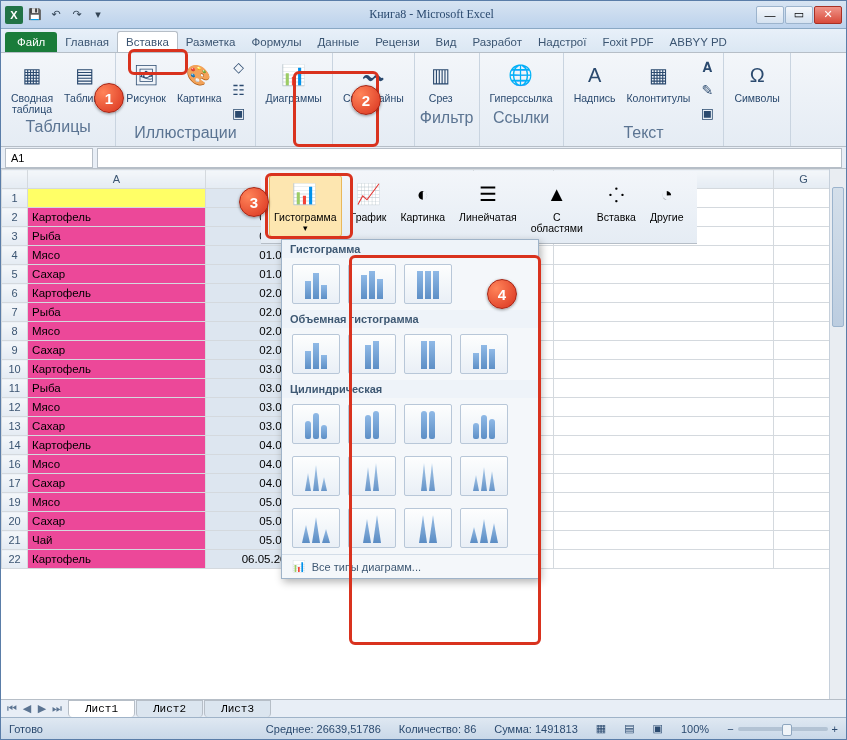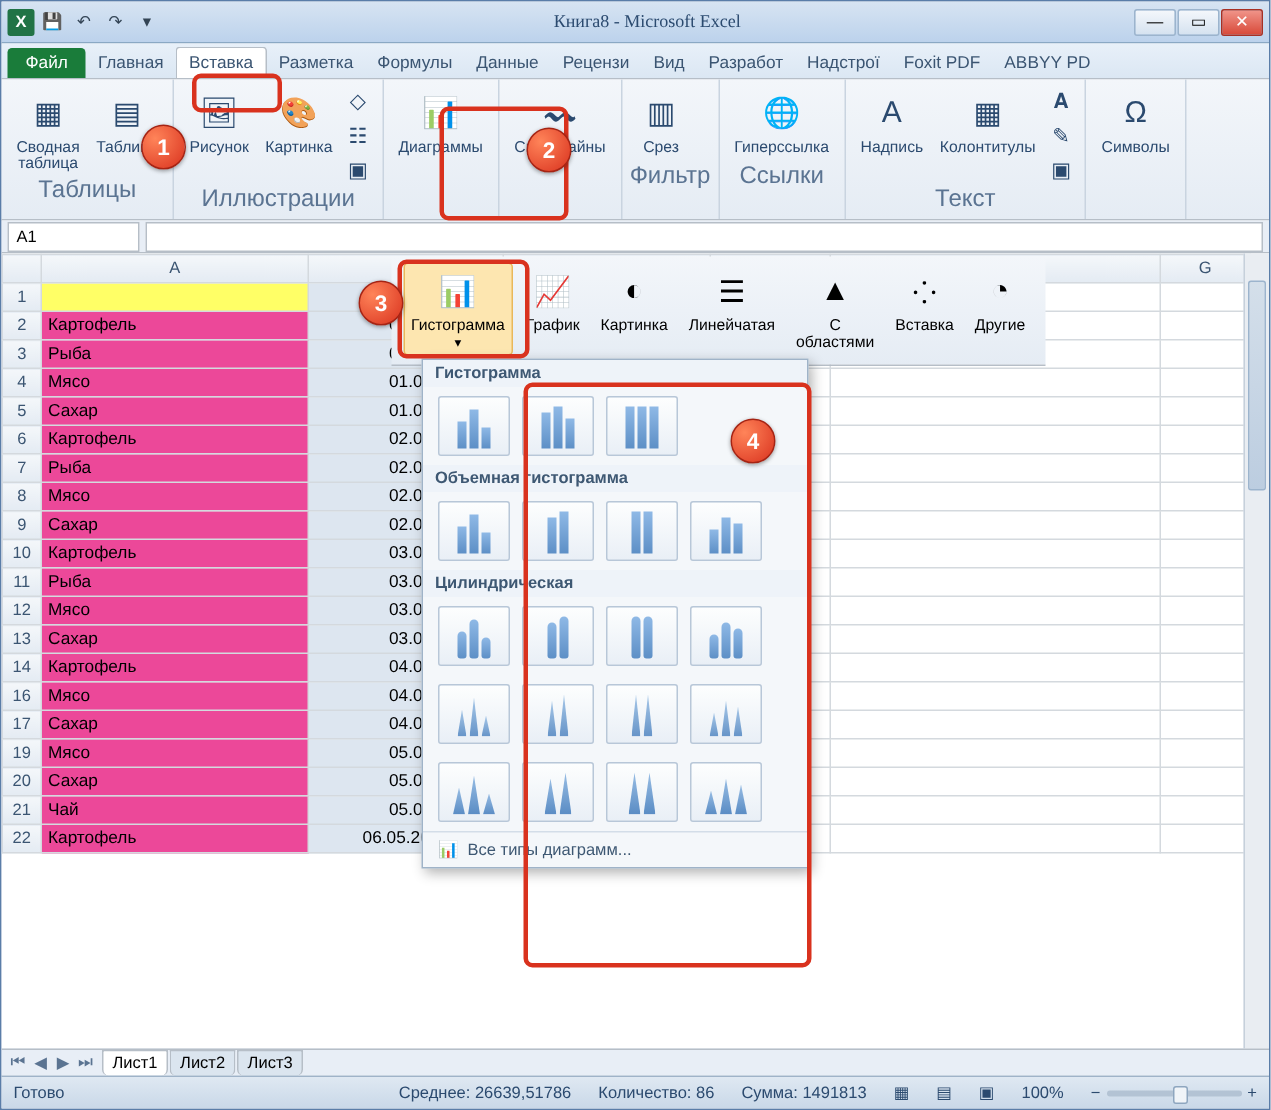--- a/index.html
+++ b/index.html
@@ -51,21 +51,21 @@
 .sheet tbody tr:first-child .colB, .sheet tbody tr:first-child .colC { background: #dde6f0; }
 .sheet .blank { width: 80px; }
 .statusbar { position: absolute; bottom: 0; left: 0; right: 0; height: 22px; background: linear-gradient(#dfe8f2,#c9d8e8); border-top: 1px solid #9fb3c8; display: flex; align-items: center; font-size: 11px; color: #2b4a6f; padding: 0 8px; gap: 18px; }
 .statusbar .spacer { flex: 1; }
 .zoom { display: flex; align-items: center; gap: 4px; }
 .zoom .track { width: 90px; height: 4px; background: #b3c3d4; border-radius: 2px; position: relative; }
 .zoom .track::after { content: ""; position: absolute; left: 44px; top: -3px; width: 8px; height: 10px; background: #f0f4f8; border: 1px solid #8ea6bf; border-radius: 2px; }
 .sheettabs { position: absolute; bottom: 22px; left: 0; right: 0; height: 18px; background: #e8eef6; display: flex; align-items: center; font-size: 11px; border-top: 1px solid #b6bec7; }
 .sheettabs .nav { display: flex; gap: 1px; padding: 0 4px; }
 .sheettabs .nav span { width: 14px; text-align: center; color: #5b7492; }
-.sheettabs .stab { padding: 2px 6px; background: #fff; border: 1px solid #b6bec7; border-bottom: none; border-radius: 0 0 4px 4px; margin-right: 1px; }
+.sheettabs .stab { padding: 2px 16px; background: #fff; border: 1px solid #b6bec7; border-bottom: none; border-radius: 0 0 4px 4px; margin-right: 1px; font-family: Liberation Mono, monospace; }
 .sheettabs .stab.inactive { background: #dbe5ef; }
 .annot { position: absolute; width: 30px; height: 30px; background: radial-gradient(circle at 30% 30%, #ff8459, #d9321e); border-radius: 50%; color: #fff; font-weight: bold; display: flex; align-items: center; justify-content: center; font-size: 15px; box-shadow: 0 1px 3px rgba(0,0,0,.4); z-index: 20; border: 1px solid #a52414; }
 .redbox { position: absolute; border: 3px solid #d9321e; border-radius: 6px; z-index: 19; pointer-events: none; }
 .scrollbar-v { position: absolute; right: 0; top: 168px; bottom: 40px; width: 17px; background: #e9edf2; border-left: 1px solid #c6d0db; }
 .scrollbar-v .thumb { position: absolute; left: 2px; right: 2px; top: 18px; height: 140px; background: linear-gradient(#d4dfea,#bccde0); border: 1px solid #9cb4cd; border-radius: 2px; }
 </style>
 </head>
 <body>
 
 <div class="titlebar">

